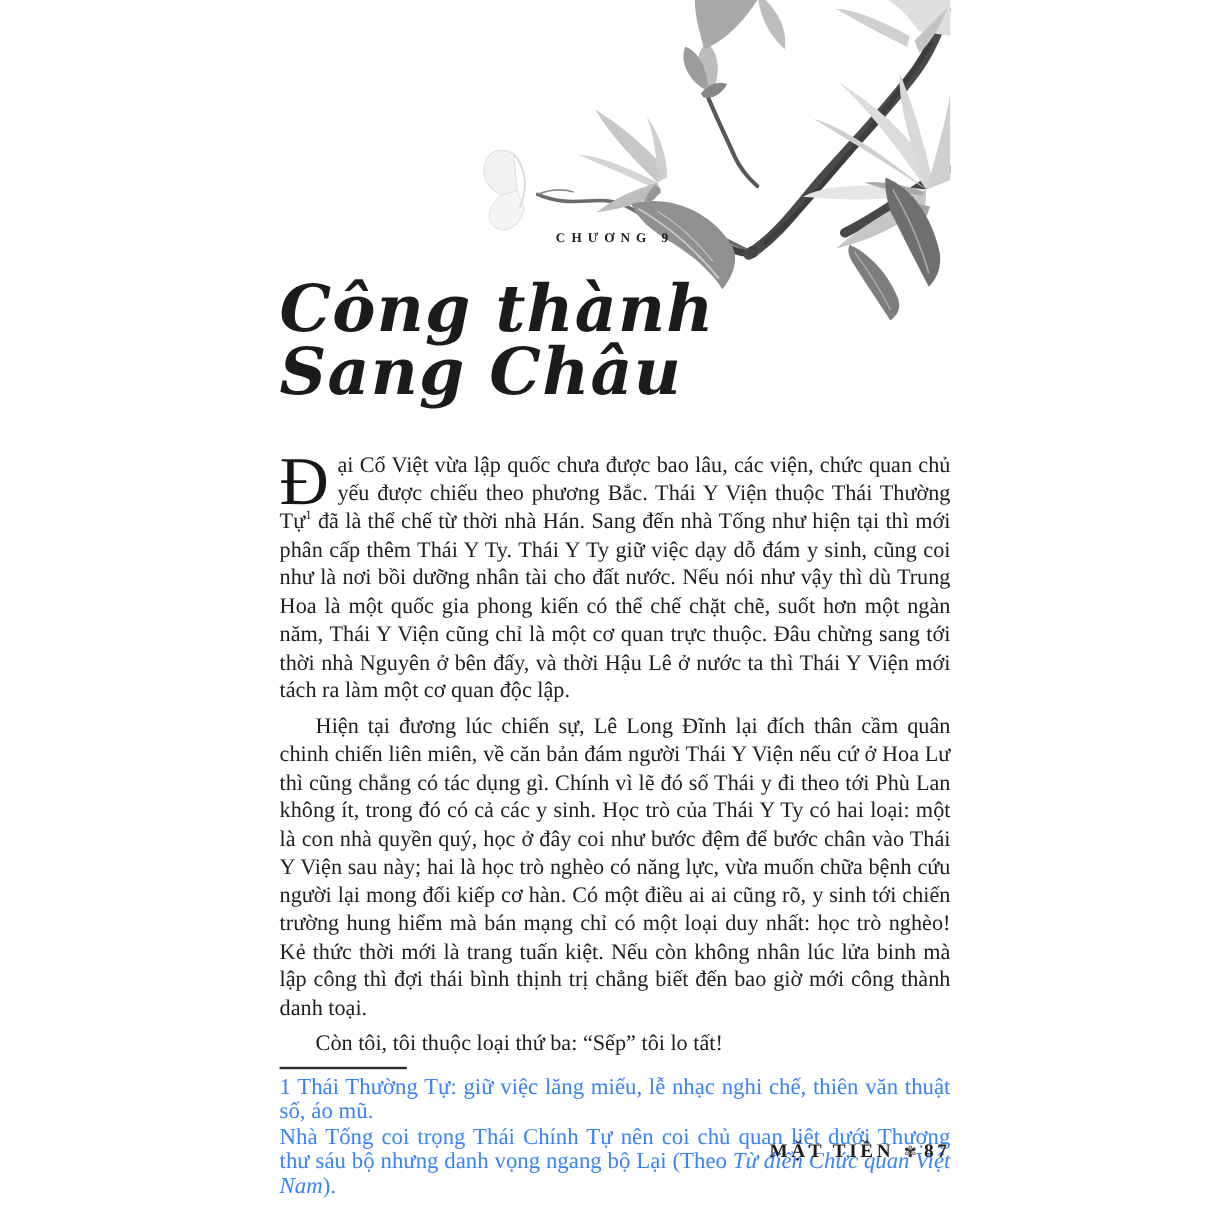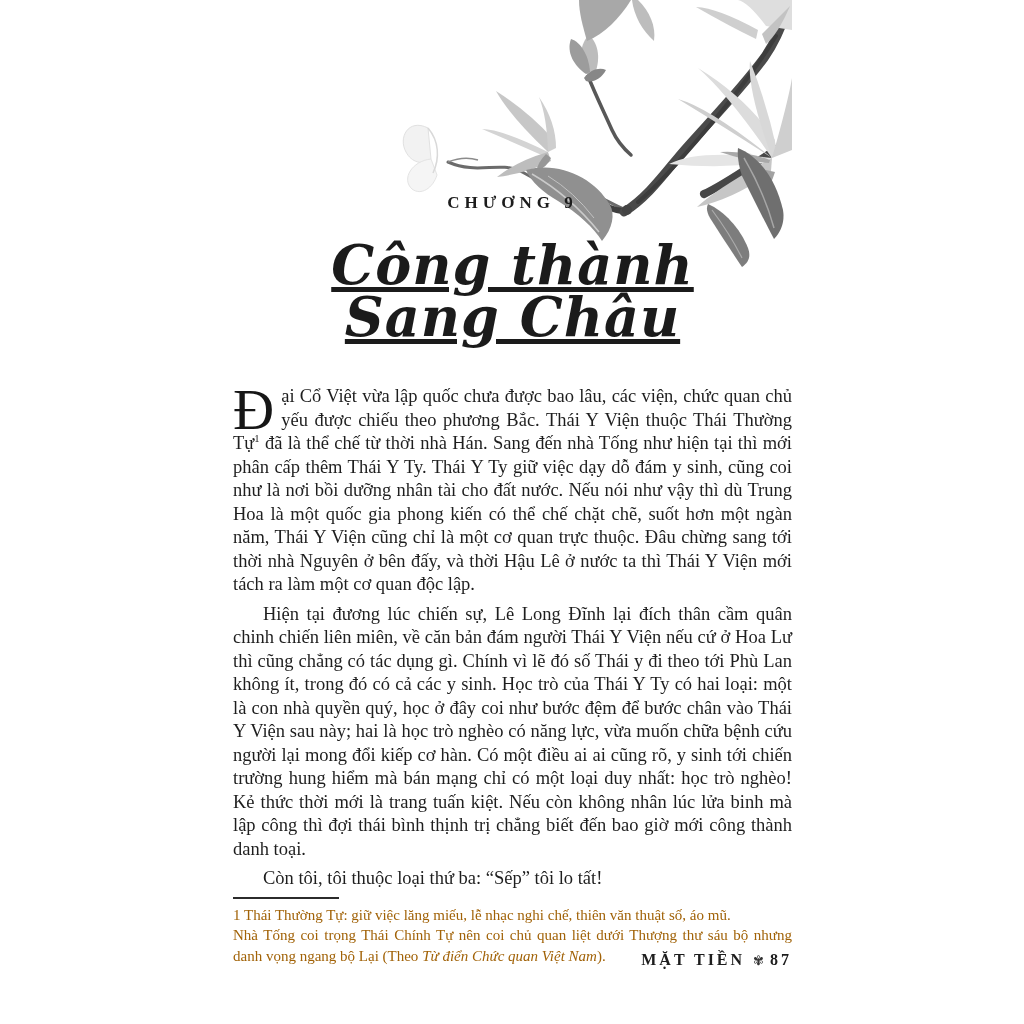--- a/index.html
+++ b/index.html
@@ -17,37 +17,35 @@
   }
 
   .content {
     position: absolute; left: 233px; top: 0; width: 559px;
   }
 
   .chapter-label {
     margin-top: 193px;
     text-align: center;
     font-family: "Liberation Serif", serif;
-    font-size: 17px;
+    font-size: 11px;
     font-weight: 600;
     letter-spacing: 5px;
     color: #1c1c1c;
   }
 
   .title {
     margin-top: 26px;
-    text-align: center;
     font-family: "DejaVu Serif", serif;
     font-style: italic;
     font-weight: 700;
     font-size: 54px;
     line-height: 52px;
     color: #1b1b1b;
     letter-spacing: 1px;
-    text-decoration: underline;
   }
 
   .body-text {
     margin-top: 42px;
     font-size: 18.5px;
     line-height: 23.5px;
     text-align: justify;
     color: #1e1e1e;
   }
   .body-text p { margin: 0 0 6px 0; }
@@ -63,24 +61,24 @@
   }
   sup.note-ref { font-size: 0.58em; vertical-align: super; line-height: 0; }
 
   .footnote-sep {
     width: 106px;
     border: 0;
     border-top: 2px solid #2b2b2b;
     margin: 2px 0 6px 0;
   }
   .footnote {
-    font-size: 15px;
+    font-size: 19px;
     line-height: 20.5px;
     text-align: justify;
-    color: #a16207;
+    color: #3b82f6;
   }
   .footnote .italic { font-style: italic; }
 
   .footer {
     position: absolute;
     right: 232px; top: 951px;
     font-size: 16px;
     letter-spacing: 3px;
     font-weight: 600;
     color: #1d1d1d;

